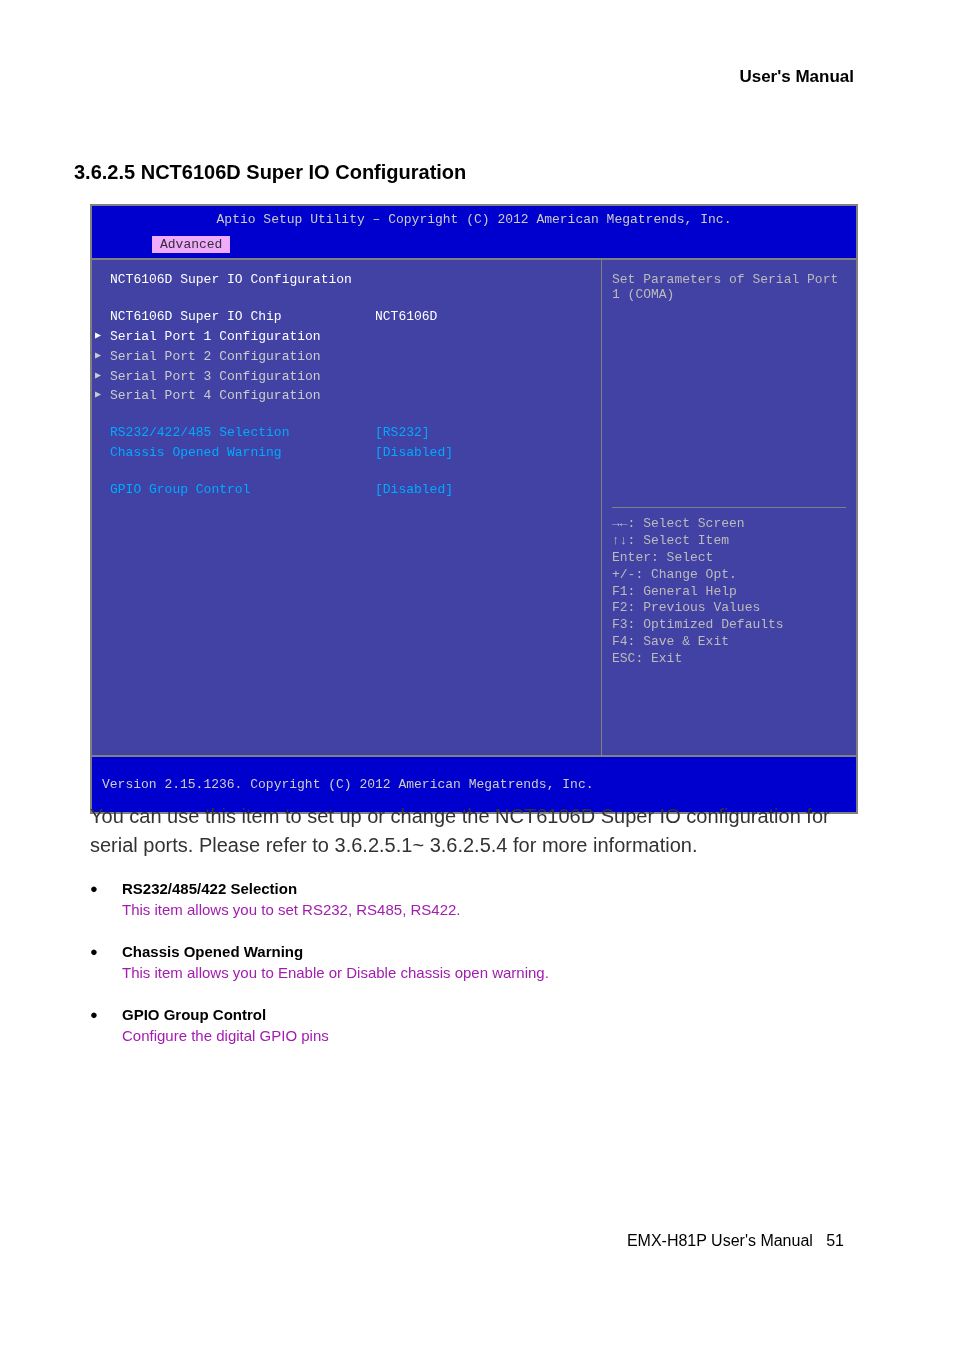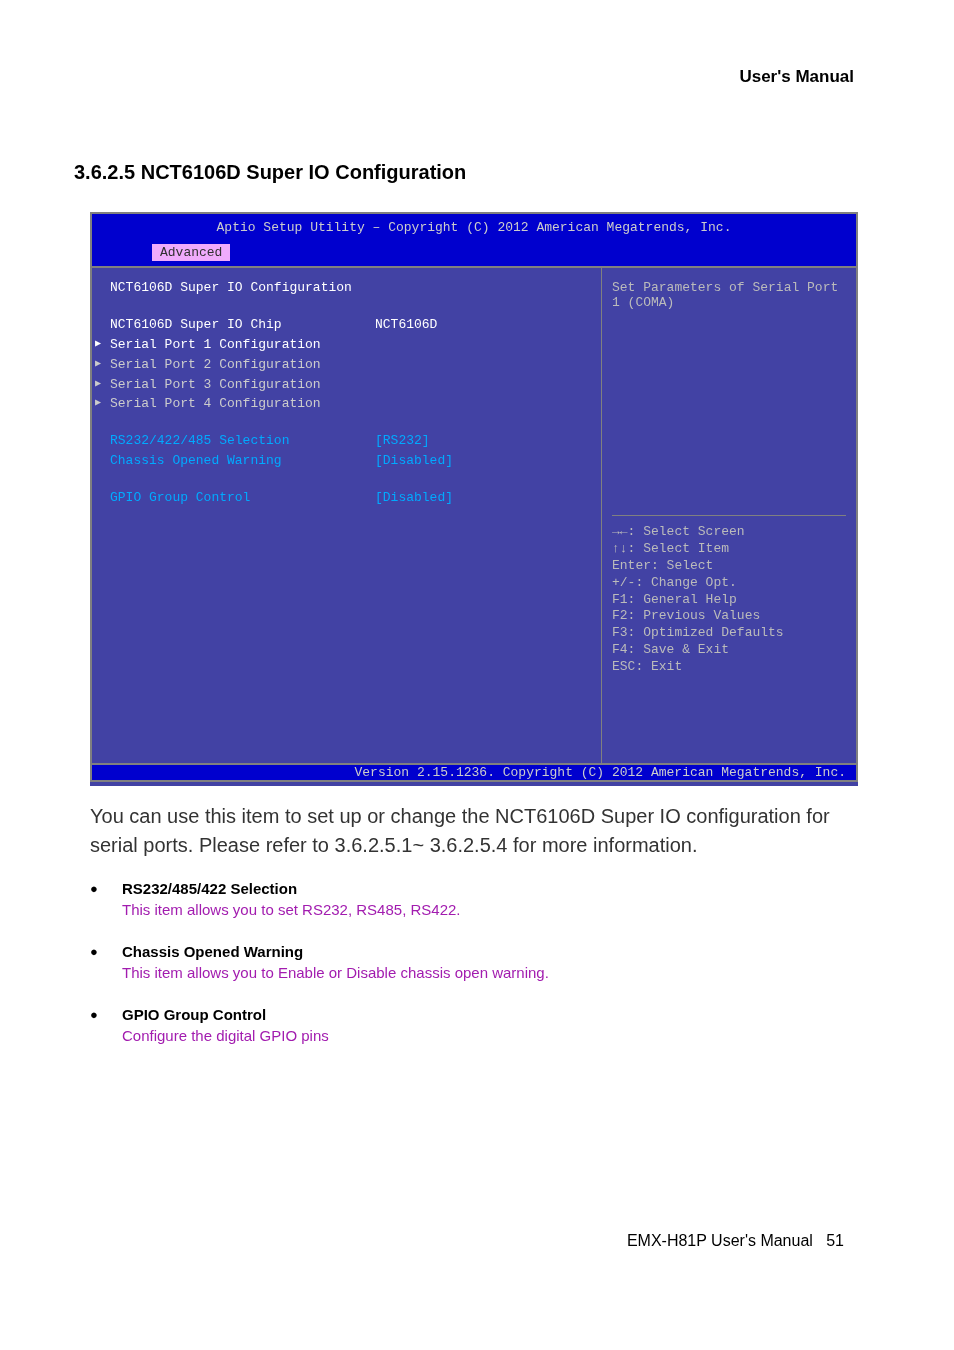--- a/index.html
+++ b/index.html
@@ -25,21 +25,21 @@
     .section-title {
       position: absolute;
       top: 161px;
       left: 74px;
       font-weight: bold;
       font-size: 20px;
       color: #000000;
     }
     .bios-screen {
       position: absolute;
-      top: 212px;
+      top: 204px;
       left: 90px;
       width: 768px;
       height: 574px;
       background: #4242a4;
       font-family: 'Courier New', monospace;
       font-size: 13px;
       color: #ffffff;
     }
     .bios-title-bar {
       background: #0000ce;
@@ -117,22 +117,22 @@
     }
     .help-divider {
       border-top: 1px solid #808080;
       margin: 5px 0 8px 0;
     }
     .help-line {
       line-height: 1.3;
     }
     .bios-footer {
       background: #0000ce;
-      padding: 0 10px;
-      text-align: right;
+      padding: 20px 10px;
+      text-align: left;
       color: #cccccc;
       border: 2px solid #808080;
     }
     .description-text {
       position: absolute;
       left: 90px;
       font-size: 20px;
       color: #333333;
       line-height: 1.45;
     }

